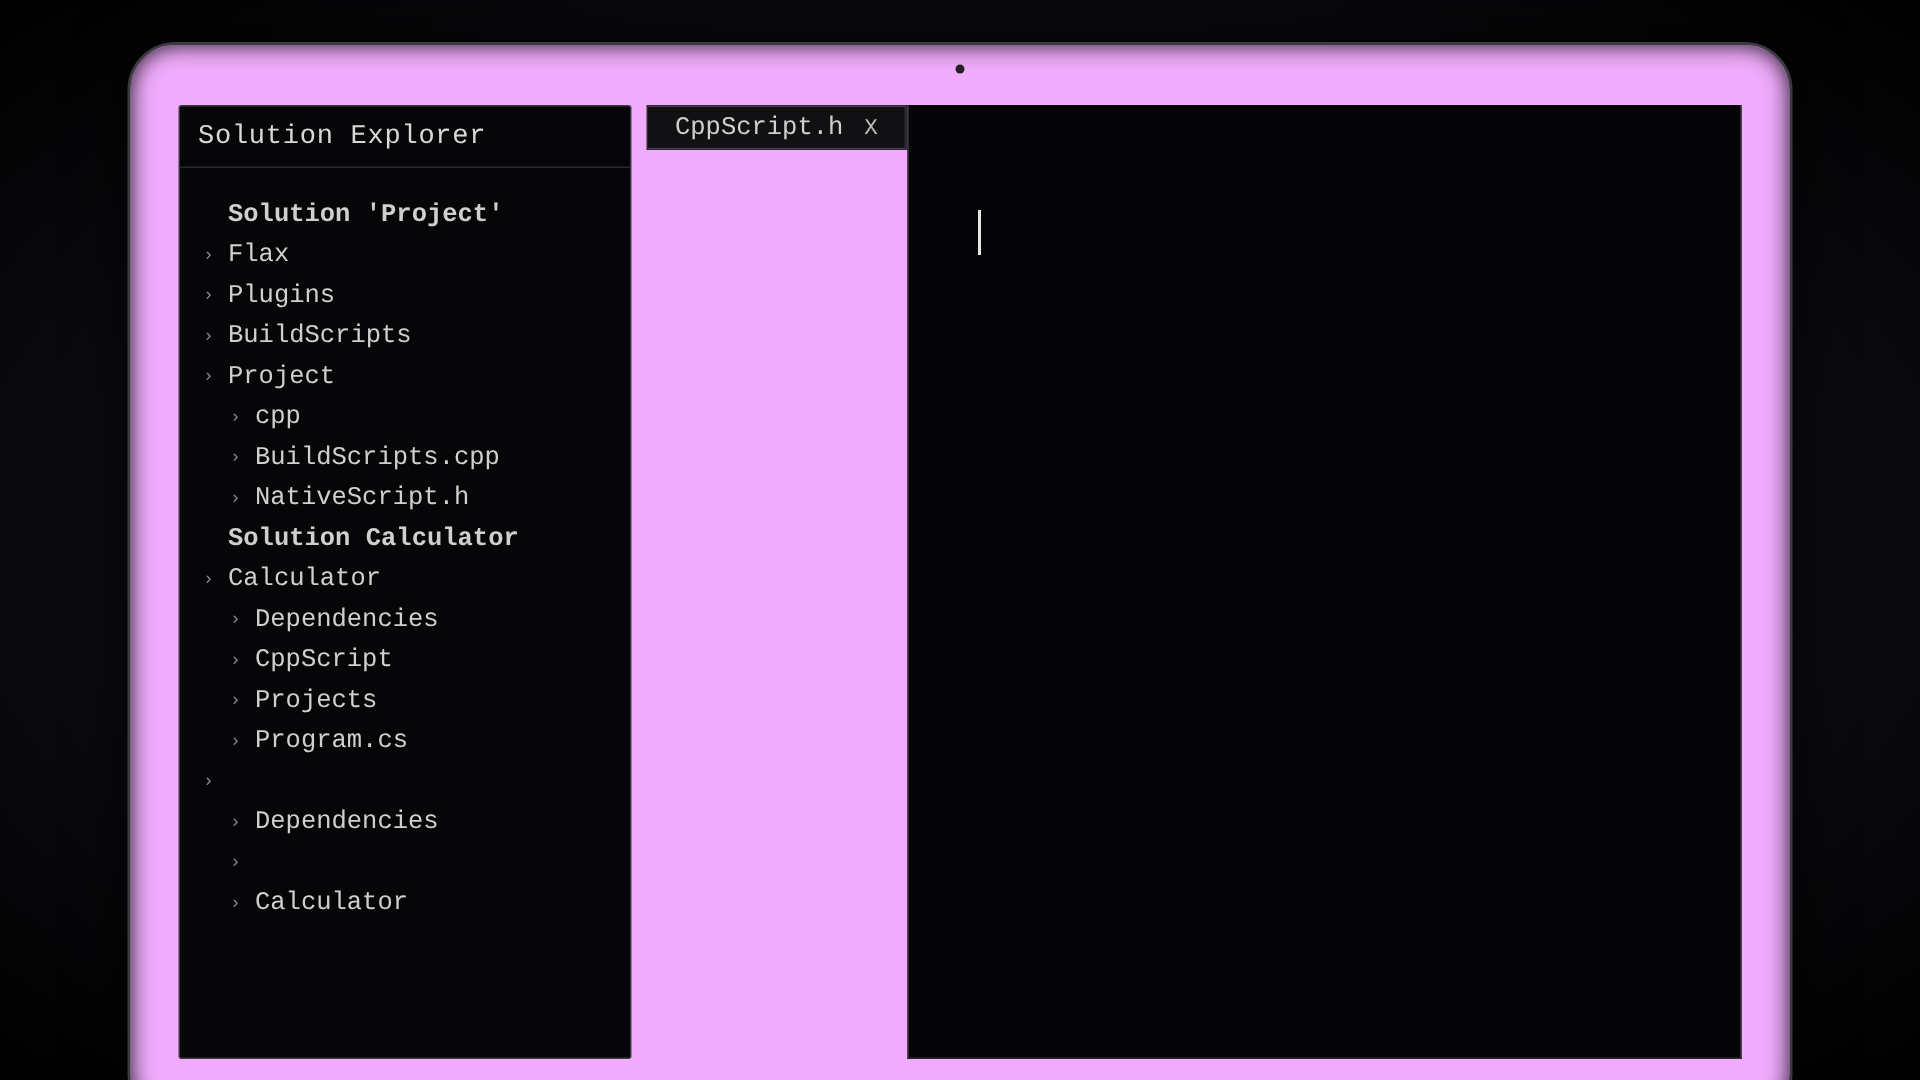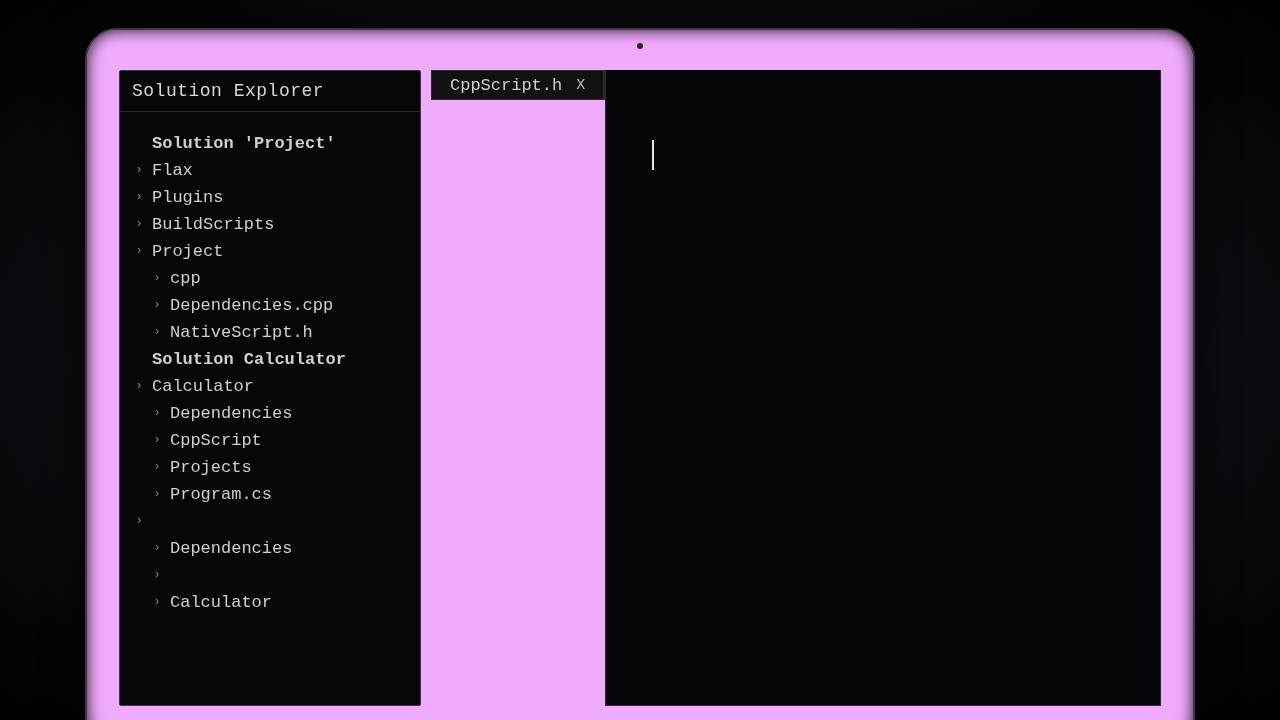--- a/index.html
+++ b/index.html
@@ -161,21 +161,21 @@
           <div class="tree-row indent-1 clickable">
             <span class="chev">›</span>
             <span>Project</span>
           </div>
           <div class="tree-row indent-2 clickable">
             <span class="chev">›</span>
             <span>cpp</span>
           </div>
           <div class="tree-row indent-2 clickable">
             <span class="chev">›</span>
-            <span>Dependencies.cpp</span>
+            <span>BuildScripts.cpp</span>
           </div>
           <div class="tree-row indent-2 clickable">
             <span class="chev">›</span>
             <span>NativeScript.h</span>
           </div>
           <div class="tree-row indent-0">
             <span class="chev blank">›</span>
             <span>Solution Calculator</span>
           </div>
           <div class="tree-row indent-1 clickable">

